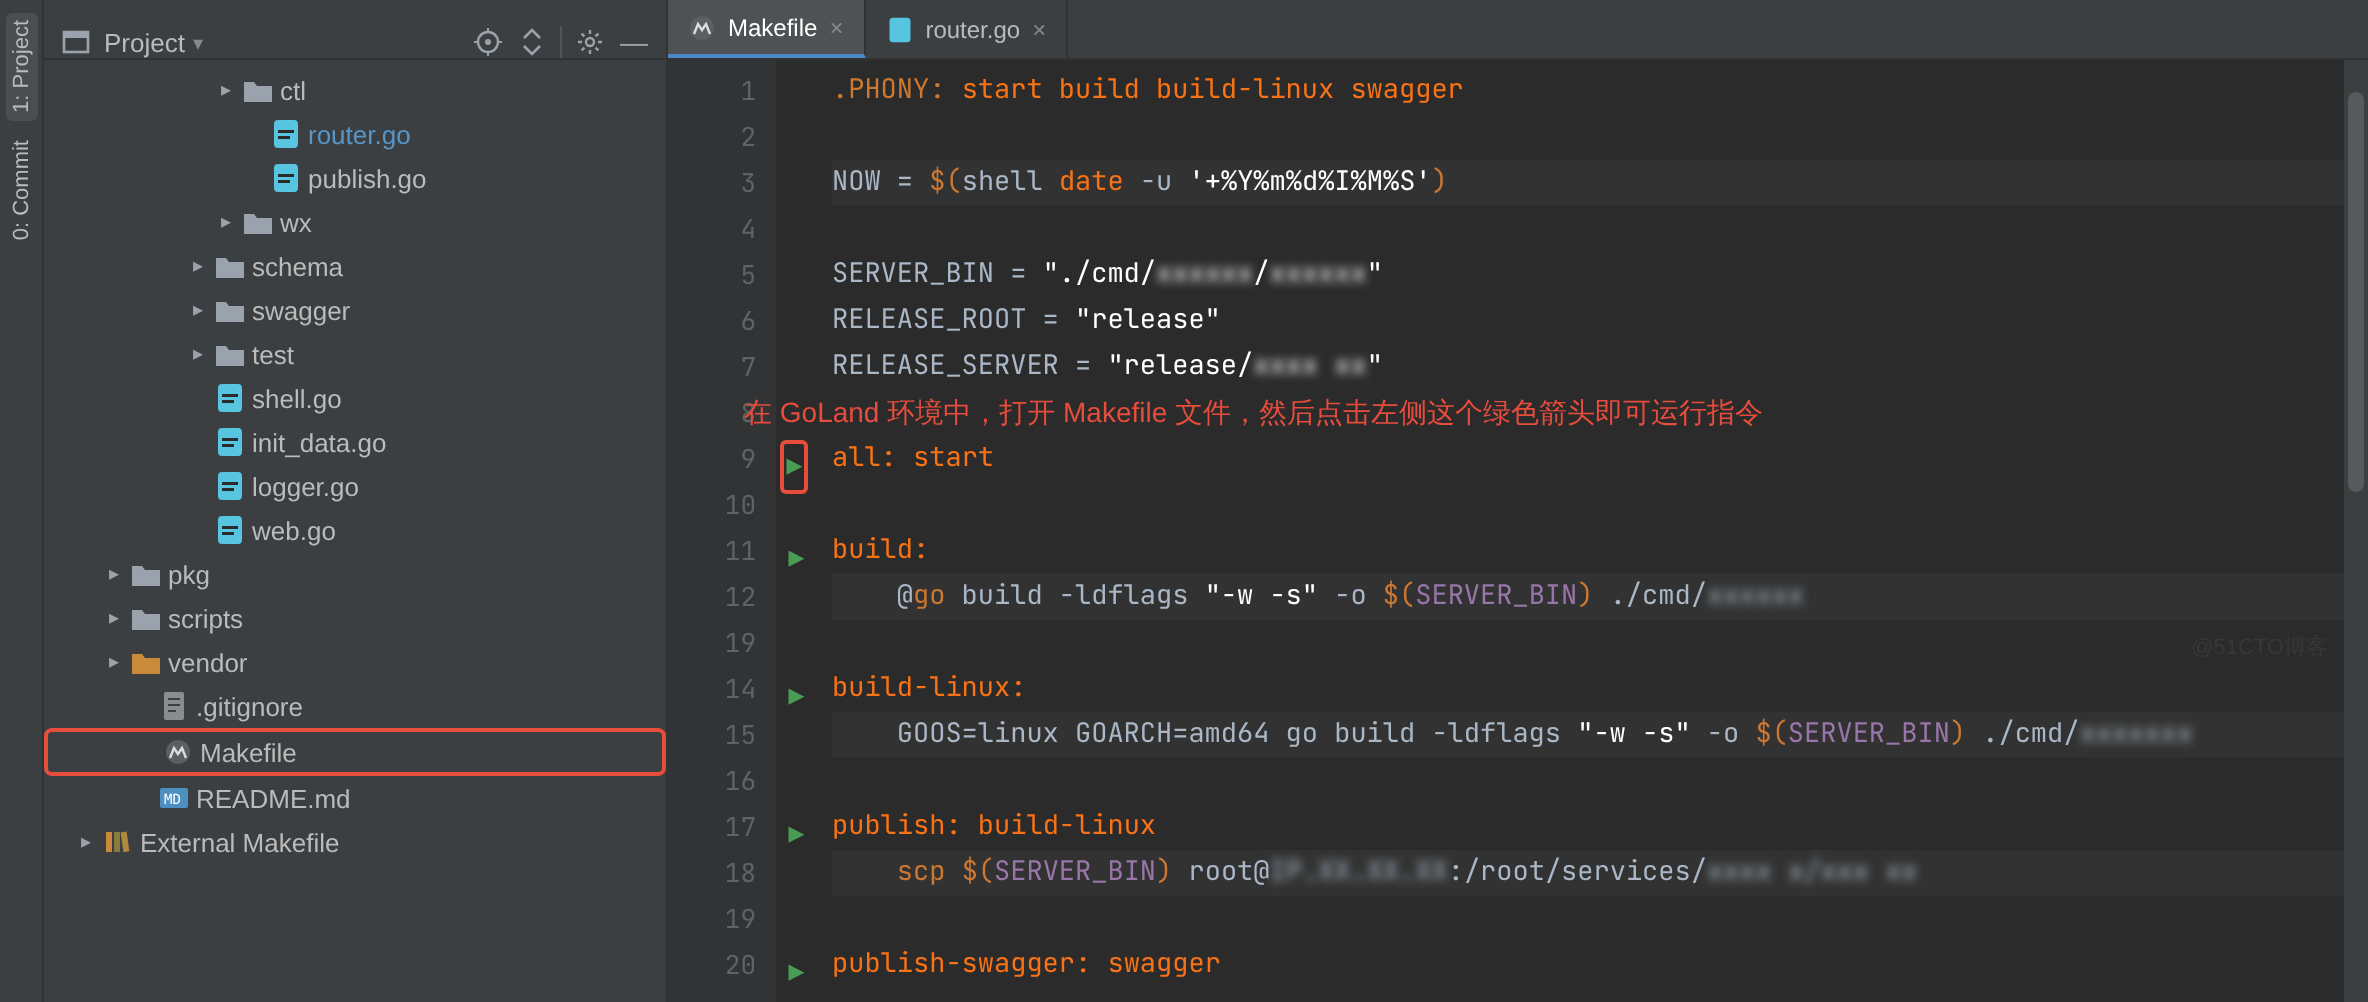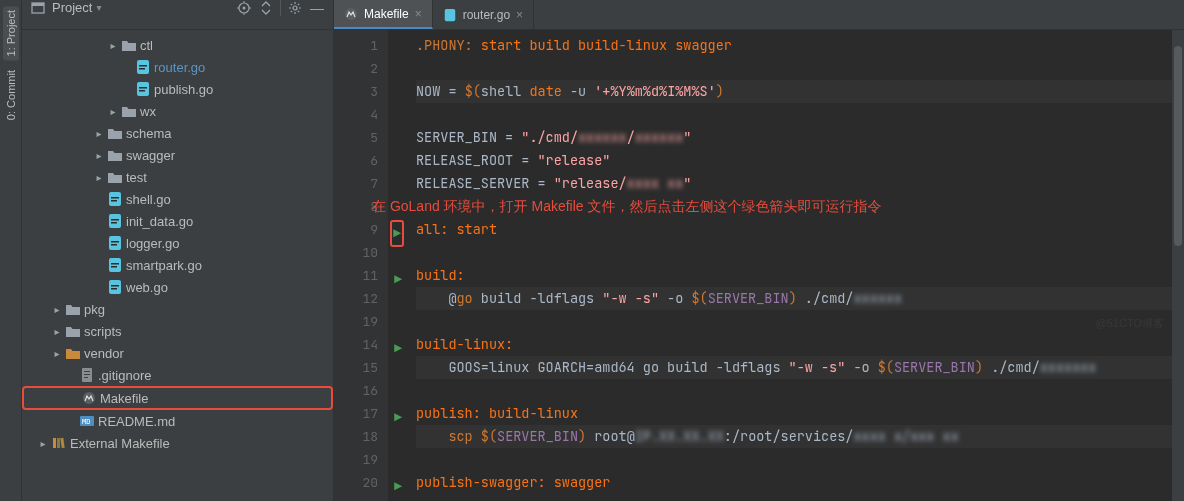--- a/index.html
+++ b/index.html
@@ -42,21 +42,21 @@
   .project-panel {
     width: 312px;
     background: #3c3f41;
     border-right: 1px solid #323232;
     display: flex;
     flex-direction: column;
   }
   .project-header {
     height: 30px;
     display: flex;
-    align-items: flex-start;
+    align-items: flex-end;
     padding: 0 8px;
     border-bottom: 1px solid #323232;
     gap: 6px;
   }
   .project-header .title {
     color: #bbb;
     font-size: 13px;
     display:flex;
     align-items:center;
   }
@@ -166,21 +166,21 @@
     font-size:13.5px;
     padding:4px 0 4px 28px;
     white-space:pre;
     color:#a9b7c6;
     position:relative;
   }
   .cline { height:23px; line-height:23px; }
   .cline.hl { background:#323232; }
   .kw { color:#cc7832; }
   .tgt { color:#f97316; }
-  .str { color:#fca5a5; }
+  .str { color:#ffffff; }
   .var { color:#9876aa; }
   .annotation {
     color:#e74c3c;
     font-family: "PingFang SC","Microsoft YaHei",sans-serif;
     font-size:14px;
   }
   .blur { filter: blur(2.4px); }
 
   .scrollbar-right {
     position:absolute; right:0; top:30px; bottom:0; width:12px;
@@ -359,32 +359,20 @@
       <div class="tree-item">
         <span class="pad" style="width:70px"></span>
         <span class="arrow"></span>
         <span class="ficon">
           <svg width="14" height="16" viewBox="0 0 14 16">
             <rect x="1" y="1" width="12" height="14" rx="2" fill="#57c5e0"></rect>
             <rect x="3" y="6" width="8" height="1.5" fill="#2b2b2b"></rect>
             <rect x="3" y="9" width="6" height="1.5" fill="#2b2b2b"></rect>
           </svg>
         </span>
-        <span class="label" style="">smartpark.go</span>
-      </div>
-      <div class="tree-item">
-        <span class="pad" style="width:70px"></span>
-        <span class="arrow"></span>
-        <span class="ficon">
-          <svg width="14" height="16" viewBox="0 0 14 16">
-            <rect x="1" y="1" width="12" height="14" rx="2" fill="#57c5e0"></rect>
-            <rect x="3" y="6" width="8" height="1.5" fill="#2b2b2b"></rect>
-            <rect x="3" y="9" width="6" height="1.5" fill="#2b2b2b"></rect>
-          </svg>
-        </span>
         <span class="label" style="">web.go</span>
       </div>
       <div class="tree-item">
         <span class="pad" style="width:28px"></span>
         <span class="arrow">▸</span>
         <span class="ficon">
           <svg width="16" height="14" viewBox="0 0 16 14">
             <path d="M1 3h5l1.5 2H15v8H1z" fill="#9aa3ab"></path>
           </svg>
         </span>

